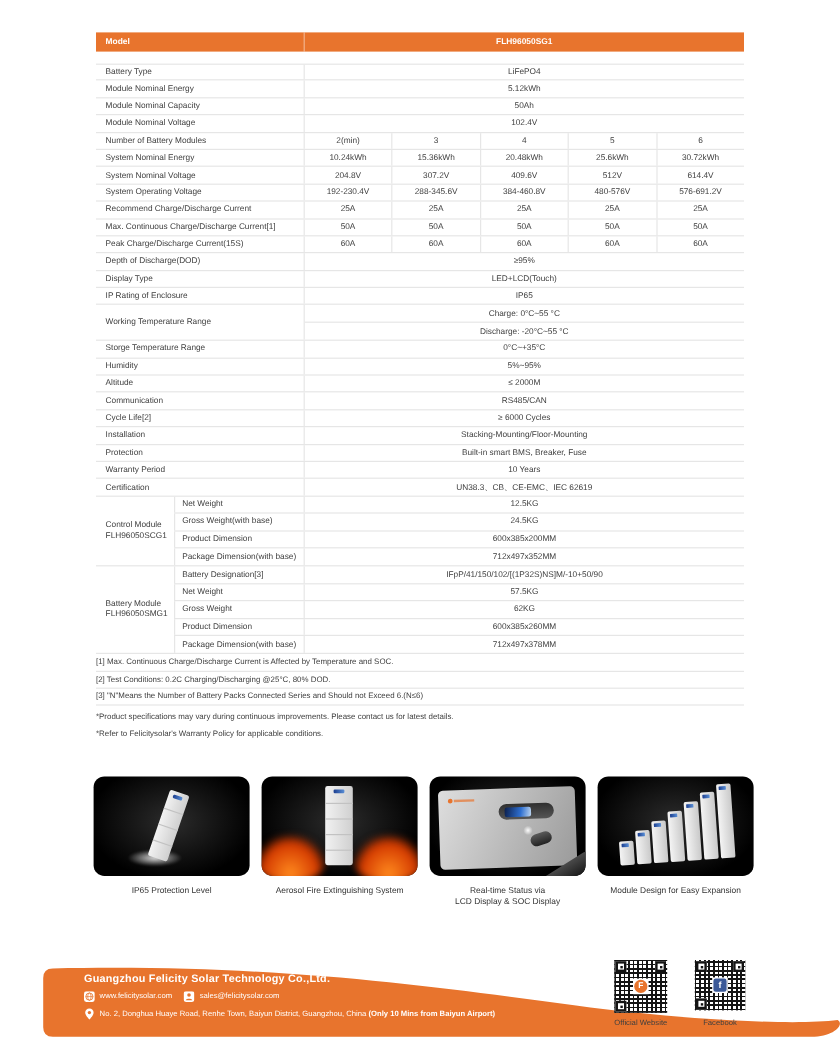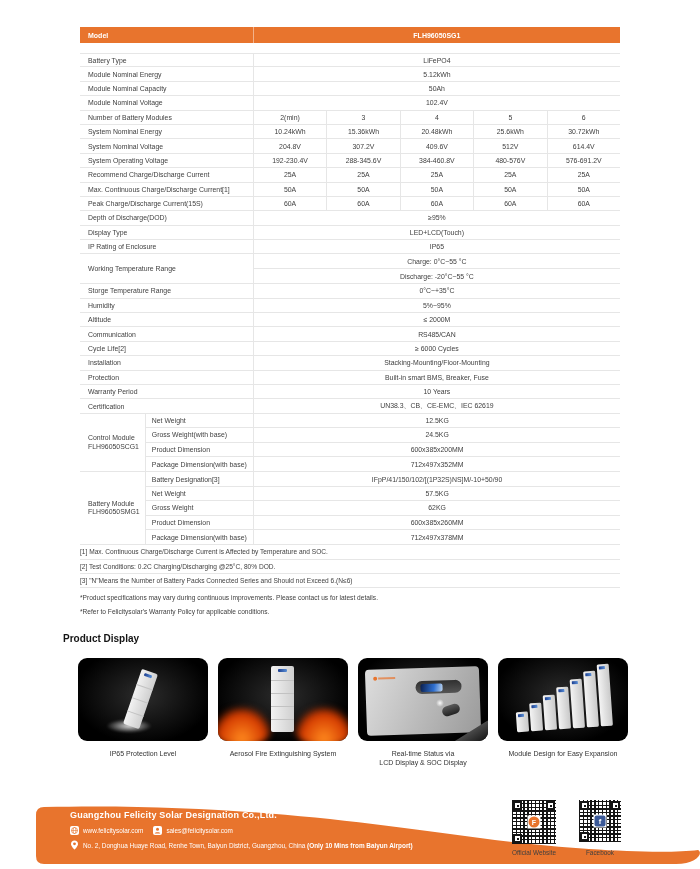--- a/index.html
+++ b/index.html
@@ -305,21 +305,20 @@
 
       <div class="fn">[1] Max. Continuous Charge/Discharge Current is Affected by Temperature and SOC.</div>
       <div class="fn">[2] Test Conditions: 0.2C Charging/Discharging @25°C, 80% DOD.</div>
       <div class="fn">[3] "N"Means the Number of Battery Packs Connected Series and Should not Exceed 6.(N≤6)</div>
       <div class="note">*Product specifications may vary during continuous improvements. Please contact us for latest details.</div>
       <div class="note">*Refer to Felicitysolar's Warranty Policy for applicable conditions.</div>
     </div>
   </div>
 
   <div class="pd">
-    <div class="pd-title">Product Display</div>
     <div class="cards">
       <div class="card">
         <div class="cimg">
           <div class="splash"></div>
           <div class="tower" style="left:54px;top:12px;width:17px;height:58px;transform:rotate(19deg);">
             <span class="chip" style="left:4px;top:3px;width:8px;height:3px;"></span>
             <span class="seg" style="top:16px;"></span>
               <span class="seg" style="top:30px;"></span>
               <span class="seg" style="top:44px;"></span>
           </div>
@@ -371,21 +370,21 @@
         </div>
         <div class="ccap">Module Design for Easy Expansion</div>
       </div>
     </div>
   </div>
 
   <svg class="fsvg" width="700" height="74" viewBox="0 0 700 74">
     <path d="M44,12 C230,8 360,27 480,43 C560,54 660,60 698,55 C704,58 696,69 676,69 L44,69 Q36,69 36,61 L36,20 Q36,12 44,12 Z" fill="#e8742d"></path>
   </svg>
 
-  <div class="ftxt company">Guangzhou Felicity Solar Designation Co.,Ltd.</div>
+  <div class="ftxt company">Guangzhou Felicity Solar Technology Co.,Ltd.</div>
 
   <div class="ftxt links">
     <span class="lk">
       <svg width="9" height="9" viewBox="0 0 9 9">
         <rect x="0" y="0" width="9" height="9" rx="2" fill="#fff"></rect>
         <circle cx="4.5" cy="4.5" r="3" fill="none" stroke="#e8742d" stroke-width="0.7"></circle>
         <ellipse cx="4.5" cy="4.5" rx="1.4" ry="3" fill="none" stroke="#e8742d" stroke-width="0.6"></ellipse>
         <line x1="1.5" y1="4.5" x2="7.5" y2="4.5" stroke="#e8742d" stroke-width="0.6"></line>
       </svg>
       <span>www.felicitysolar.com</span>

